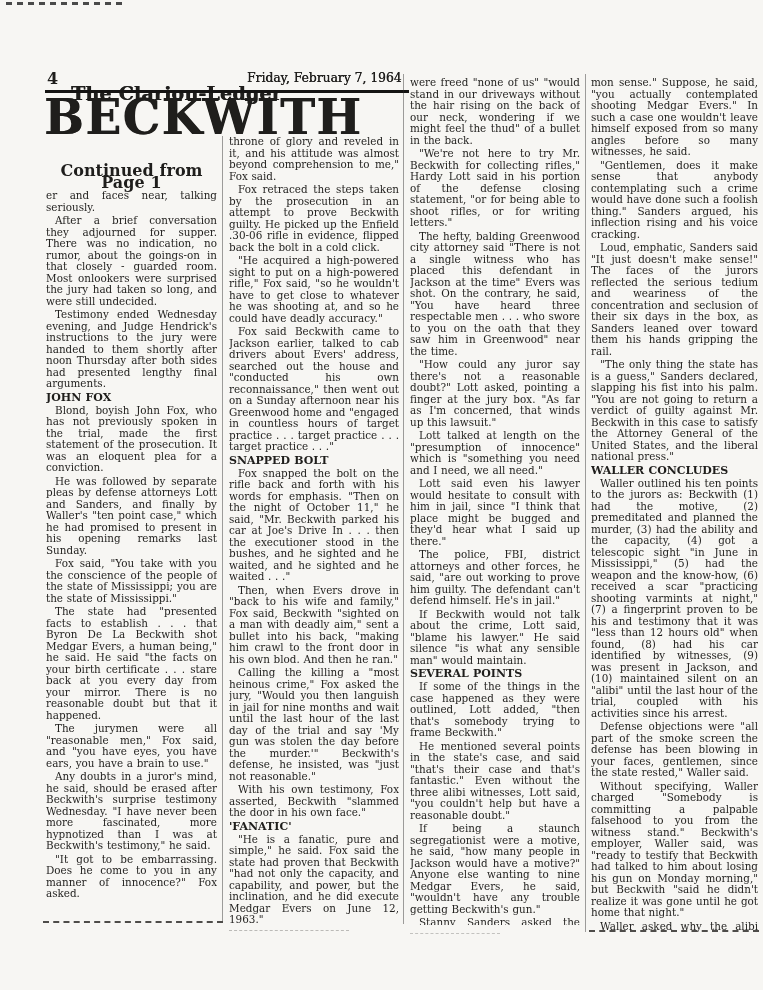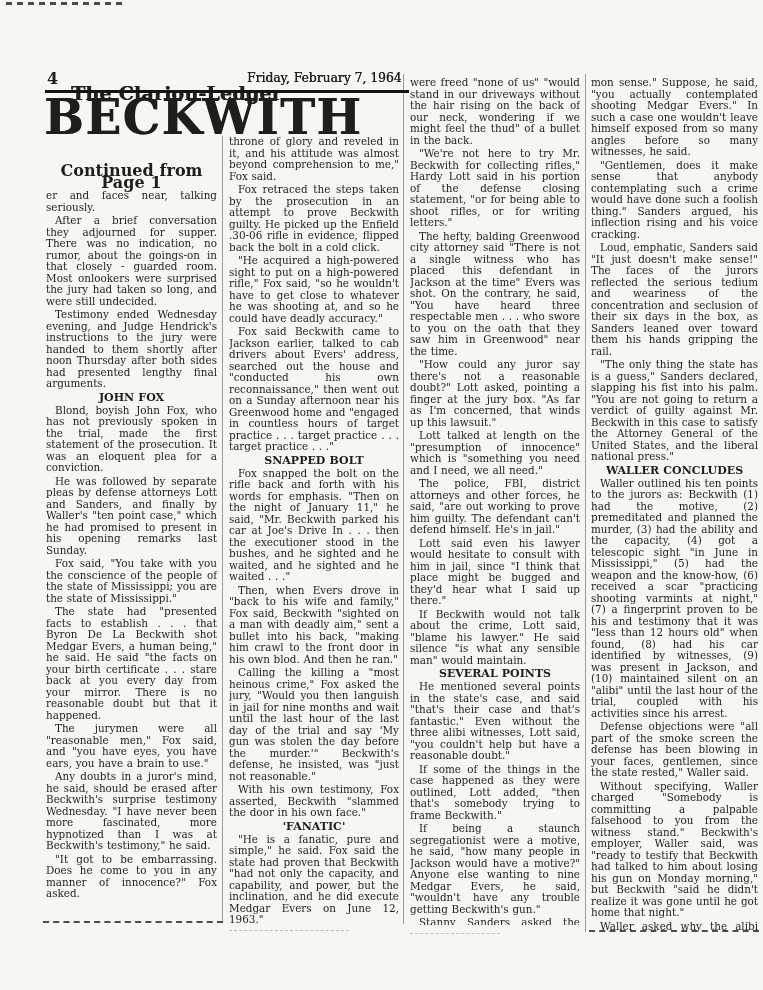--- a/index.html
+++ b/index.html
@@ -30,21 +30,21 @@
     font-family:"DejaVu Serif", serif; transform:scaleY(1.04); transform-origin:top left;
     text-shadow:0.6px 0 0 currentColor;
   }
 
   
   .col { position:absolute; text-align:justify; font-size:10.4px; line-height:11.5px;
          overflow:hidden; word-spacing:0.4px; }
   .col p { margin:0 0 2px 0; text-indent:9px; }
   .col p.flush { text-indent:0; }
   .col p.continued { text-indent:0; text-align:center; font-weight:bold; font-size:16px; margin-bottom:2px;margin-top:29px; }
-  .col h3 { margin:1px 0 1px 0; font-size:11px; line-height:12px; text-align:center; font-weight:bold; }
+  .col h3 { margin:1px 0 1px 0; font-size:11px; line-height:12px; text-align:left; font-weight:bold; }
 
   .col1 { left:46px;  top:136px; width:171px; height:790px; }
   .col2 { left:229px; top:136px; width:170px; height:790px; }
   .col3 { left:410px; top:77px;  width:170px; height:848px; }
   .col4 { left:591px; top:77px;  width:167px; height:856px; }
 
   
   .vsep { position:absolute; width:1px; background:rgba(45,45,45,0.45); }
   .sep1 { left:222px; top:136px; height:786px; }
   .sep2 { left:403px; top:74px;  height:850px; }
@@ -98,39 +98,39 @@
       <p>The jurymen were all "reasonable men," Fox said, and "you have eyes, you have ears, you have a brain to use."</p>
       <p>Any doubts in a juror's mind, he said, should be erased after Beckwith's surprise testimony Wednesday. "I have never been more fascinated, more hypnotized than I was at Beckwith's testimony," he said.</p>
       <p>"It got to be embarrassing. Does he come to you in any manner of innocence?" Fox asked.</p>
     </div>
   <div class="col col2">
       <p class="flush">throne of glory and reveled in it, and his attitude was almost beyond comprehension to me," Fox said.</p>
       <p>Fox retraced the steps taken by the prosecution in an attempt to prove Beckwith guilty. He picked up the Enfield .30-06 rifle in evidence, flipped back the bolt in a cold click.</p>
       <p>"He acquired a high-powered sight to put on a high-powered rifle," Fox said, "so he wouldn't have to get close to whatever he was shooting at, and so he could have deadly accuracy."</p>
       <p>Fox said Beckwith came to Jackson earlier, talked to cab drivers about Evers' address, searched out the house and "conducted his own reconnaissance," then went out on a Sunday afternoon near his Greenwood home and "engaged in countless hours of target practice . . . target practice . . . target practice . . ."</p>
       <h3>SNAPPED BOLT</h3>
-      <p>Fox snapped the bolt on the rifle back and forth with his words for emphasis. "Then on the night of January 11," he said, "Mr. Beckwith parked his car at Joe's Drive In . . . then the executioner stood in the bushes, and he sighted and he waited, and he sighted and he waited . . ."</p>
+      <p>Fox snapped the bolt on the rifle back and forth with his words for emphasis. "Then on the night of October 11," he said, "Mr. Beckwith parked his car at Joe's Drive In . . . then the executioner stood in the bushes, and he sighted and he waited, and he sighted and he waited . . ."</p>
       <p>Then, when Evers drove in "back to his wife and family," Fox said, Beckwith "sighted on a man with deadly aim," sent a bullet into his back, "making him crawl to the front door in his own blod. And then he ran."</p>
       <p>Calling the killing a "most heinous crime," Fox asked the jury, "Would you then languish in jail for nine months and wait until the last hour of the last day of the trial and say 'My gun was stolen the day before the murder.'" Beckwith's defense, he insisted, was "just not reasonable."</p>
       <p>With his own testimony, Fox asserted, Beckwith "slammed the door in his own face."</p>
       <h3>'FANATIC'</h3>
       <p>"He is a fanatic, pure and simple," he said. Fox said the state had proven that Beckwith "had not only the capacity, and capability, and power, but the inclination, and he did execute Medgar Evers on June 12, 1963."</p>
     </div>
   <div class="col col3">
       <p class="flush">were freed "none of us" "would stand in our driveways without the hair rising on the back of our neck, wondering if we might feel the thud" of a bullet in the back.</p>
       <p>"We're not here to try Mr. Beckwith for collecting rifles," Hardy Lott said in his portion of the defense closing statement, "or for being able to shoot rifles, or for writing letters."</p>
       <p>The hefty, balding Greenwood city attorney said "There is not a single witness who has placed this defendant in Jackson at the time" Evers was shot. On the contrary, he said, "You have heard three respectable men . . . who swore to you on the oath that they saw him in Greenwood" near the time.</p>
       <p>"How could any juror say there's not a reasonable doubt?" Lott asked, pointing a finger at the jury box. "As far as I'm concerned, that winds up this lawsuit."</p>
       <p>Lott talked at length on the "presumption of innocence" which is "something you need and I need, we all need."</p>
+      <p>Lott said even his lawyer would hesitate to consult with him in jail, since "I think that place might be bugged and they'd hear what I said up there."</p>
       <p>The police, FBI, district attorneys and other forces, he said, "are out working to prove him guilty. The defendant can't defend himself. He's in jail."</p>
-      <p>Lott said even his lawyer would hesitate to consult with him in jail, since "I think that place might be bugged and they'd hear what I said up there."</p>
       <p>If Beckwith would not talk about the crime, Lott said, "blame his lawyer." He said silence "is what any sensible man" would maintain.</p>
       <h3>SEVERAL POINTS</h3>
+      <p>If some of the things in the case happened as they were outlined, Lott added, "then that's somebody trying to frame Beckwith."</p>
       <p>He mentioned several points in the state's case, and said "that's their case and that's fantastic." Even without the three alibi witnesses, Lott said, "you couldn't help but have a reasonable doubt."</p>
-      <p>If some of the things in the case happened as they were outlined, Lott added, "then that's somebody trying to frame Beckwith."</p>
       <p>If being a staunch segregationist were a motive, he said, "how many people in Jackson would have a motive?" Anyone else wanting to nine Medgar Evers, he said, "wouldn't have any trouble getting Beckwith's gun."</p>
       <p>Stanny Sanders asked the jurors to consider "one other witness . . . the witness of com-</p>
     </div>
   <div class="col col4">
       <p class="flush">mon sense." Suppose, he said, "you actually contemplated shooting Medgar Evers." In such a case one wouldn't leave himself exposed from so many angles before so many witnesses, he said.</p>
       <p>"Gentlemen, does it make sense that anybody contemplating such a crime would have done such a foolish thing." Sanders argued, his inflection rising and his voice cracking.</p>
       <p>Loud, emphatic, Sanders said "It just doesn't make sense!" The faces of the jurors reflected the serious tedium and weariness of the concentration and seclusion of their six days in the box, as Sanders leaned over toward them his hands gripping the rail.</p>
       <p>"The only thing the state has is a guess," Sanders declared, slapping his fist into his palm. "You are not going to return a verdict of guilty against Mr. Beckwith in this case to satisfy the Attorney General of the United States, and the liberal national press."</p>
       <h3>WALLER CONCLUDES</h3>
       <p>Waller outlined his ten points to the jurors as: Beckwith (1) had the motive, (2) premeditated and planned the murder, (3) had the ability and the capacity, (4) got a telescopic sight "in June in Mississippi," (5) had the weapon and the know-how, (6) received a scar "practicing shooting varmints at night," (7) a fingerprint proven to be his and testimony that it was "less than 12 hours old" when found, (8) had his car identified by witnesses, (9) was present in Jackson, and (10) maintained silent on an "alibi" until the last hour of the trial, coupled with his activities since his arrest.</p>

